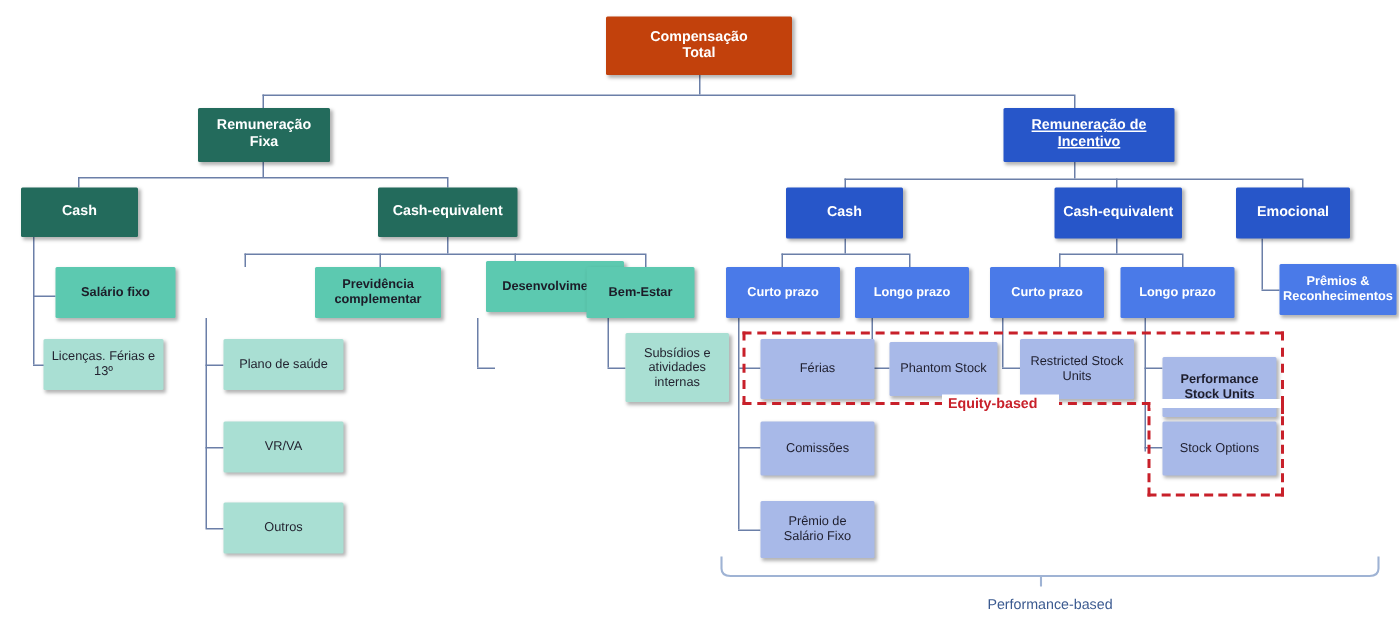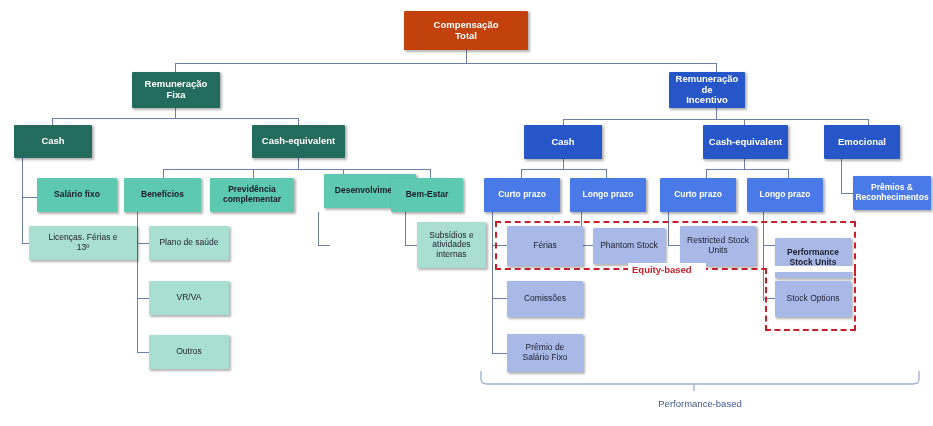--- a/index.html
+++ b/index.html
@@ -213,35 +213,34 @@
   <svg class="bracket" style="left:480px; top:370px;" width="440" height="26" viewBox="0 0 440 26">
     <path d="M1 1 L1 9 Q1 14 7 14 L214 14 L214 21 M214 14 L433 14 Q439 14 439 9 L439 1" fill="none" stroke="#9fb3d4" stroke-width="1.4"></path>
   </svg>
   <div class="label-perf" style="left:560px; top:398px; width:280px;">Performance-based</div>
 
   <div class="node lvl-root" style="left:404px; top:11px; width:124px; height:39px;">Compensação
 Total</div>
 
   <div class="node lvl-green-dark" style="left:132px; top:72px; width:88px; height:36px;">Remuneração
 Fixa</div>
-  <div class="node lvl-blue-dark" style="left:669px; top:72px; width:76px; height:36px;">Remuneração de
+  <div class="node lvl-blue-dark" style="left:669px; top:72px; width:114px; height:36px;text-decoration:underline;">Remuneração de
 Incentivo</div>
 
   <div class="node lvl-green-dark" style="left:14px; top:125px; width:78px; height:33px;">Cash</div>
   <div class="node lvl-green-dark" style="left:252px; top:125px; width:93px; height:33px;">Cash-equivalent</div>
 
   <div class="node lvl-blue-dark" style="left:524px; top:125px; width:78px; height:34px;">Cash</div>
   <div class="node lvl-blue-dark" style="left:703px; top:125px; width:85px; height:34px;">Cash-equivalent</div>
   <div class="node lvl-blue-dark" style="left:824px; top:125px; width:76px; height:34px;">Emocional</div>
 
   <div class="node lvl-green-mid" style="left:37px; top:178px; width:80px; height:34px;">Salário fixo</div>
-  <div class="node lvl-green-light" style="left:29px; top:226px; width:108px; height:34px;">Licenças. Férias e
+  <div class="node lvl-green-light" style="left:29px; top:226px; width:80px; height:34px;">Licenças. Férias e
 13º</div>
 
-  <div class="node lvl-green-mid" style="left:124px; top:178px; width:77px; height:34px;">Benefícios</div>
   <div class="node lvl-green-mid" style="left:210px; top:178px; width:84px; height:34px;">Previdência
 complementar</div>
   <div class="node lvl-green-mid" style="left:300px; top:174px; width:92px; height:34px;margin-left:24px;">Desenvolvimento</div>
   <div class="node lvl-green-light" style="left:149px; top:226px; width:80px; height:34px;">Plano de saúde</div>
 
   <div class="node lvl-green-mid" style="left:391px; top:178px; width:72px; height:34px;">Bem-Estar</div>
   <div class="node lvl-green-light" style="left:149px; top:335px; width:80px; height:34px;">Outros</div>
   <div class="node lvl-green-light" style="left:149px; top:281px; width:80px; height:34px;">VR/VA</div>
 
   <div class="node lvl-green-light" style="left:417px; top:222px; width:69px; height:46px;">Subsídios e

